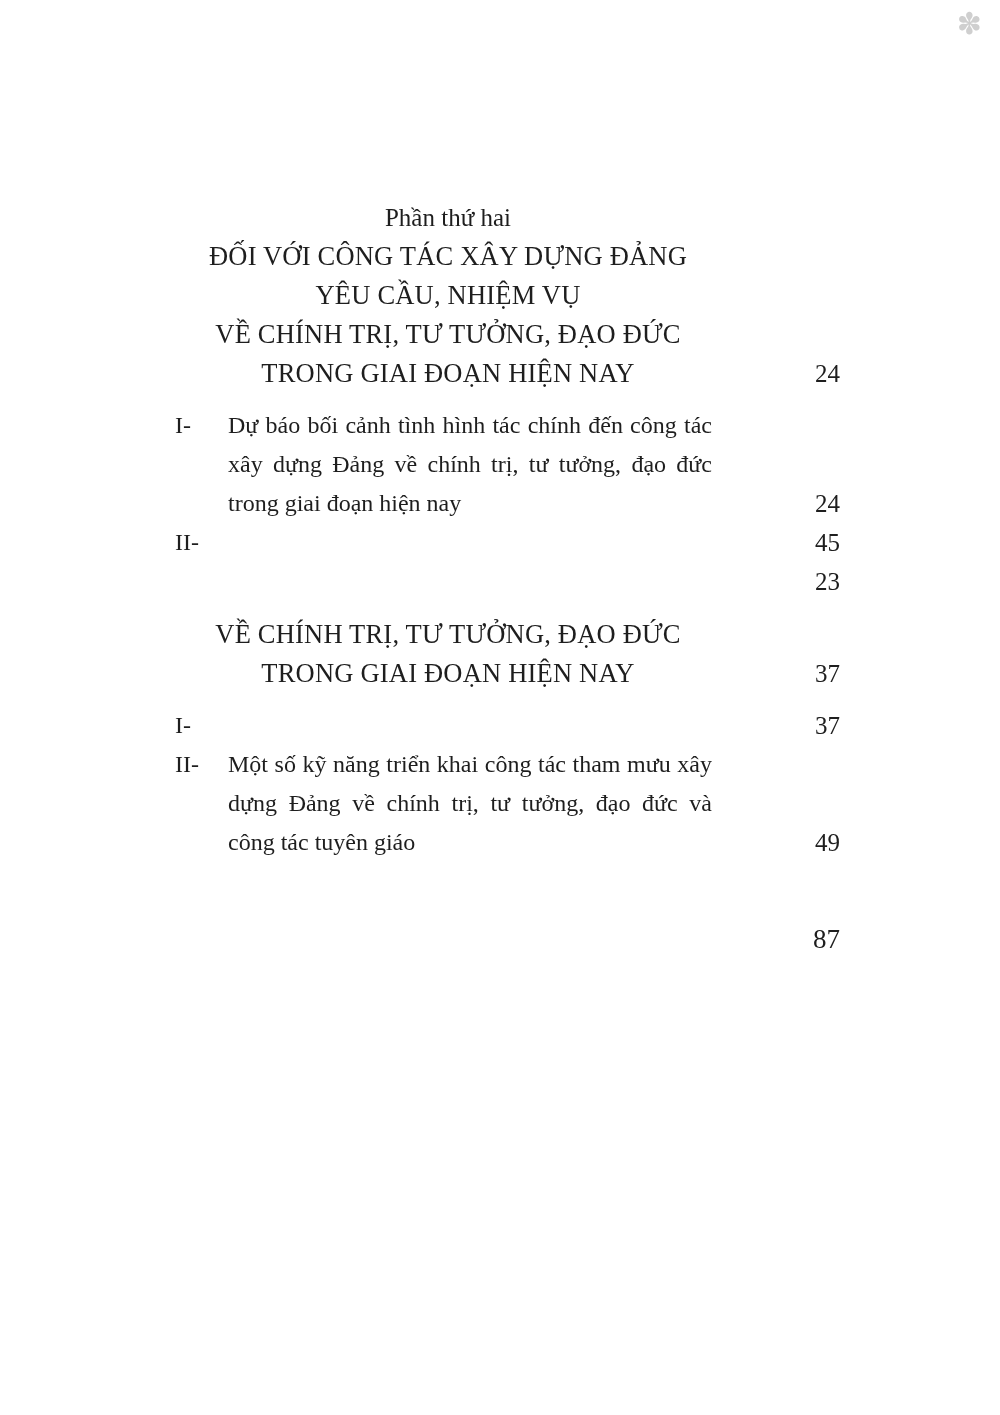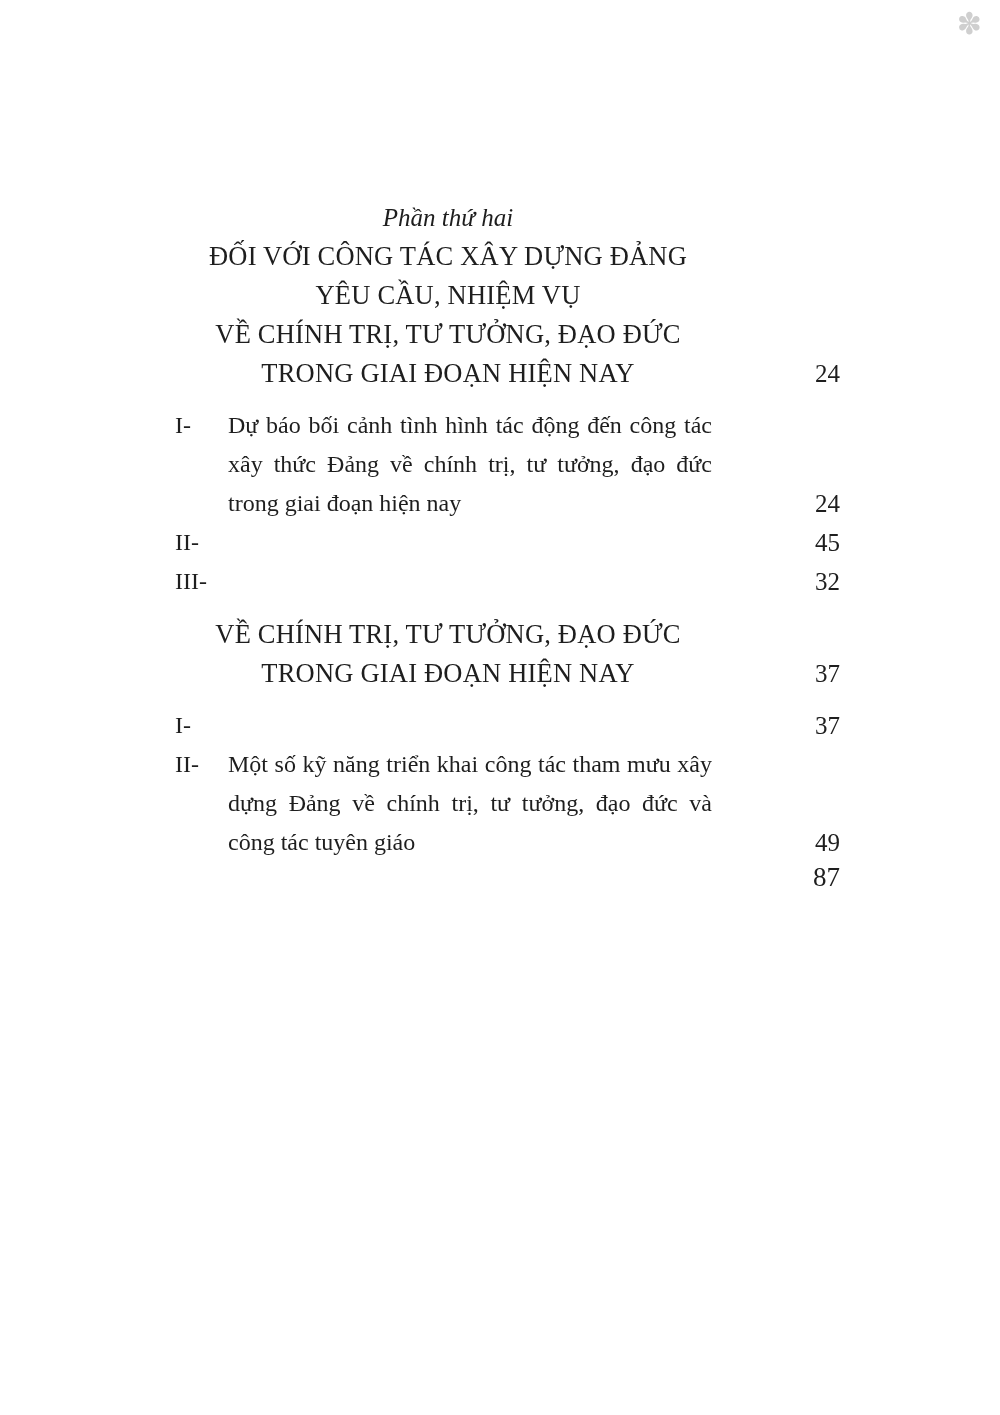--- a/index.html
+++ b/index.html
@@ -34,21 +34,20 @@
   .section-heading {
     display: flex;
     margin-bottom: 13px;
   }
   .heading-lines {
     width: 546px;
     text-align: center;
     line-height: 39px;
   }
   .part-label {
-    font-style: italic;
     font-size: 25px;
   }
   .title-line {
     font-size: 26.5px;
     letter-spacing: 0.2px;
     white-space: nowrap;
   }
   .heading-page {
     flex: 1;
     text-align: right;
@@ -75,20 +74,21 @@
     text-align: right;
     align-self: flex-end;
     font-size: 25px;
   }
   .toc-section-spacer {
     height: 14px;
   }
   .folio {
     width: 665px;
     text-align: right;
+    margin-top: 62px;
     font-size: 27px;
   }
 </style>
 </head>
 <body>
 
 <div class="page">
 
   <div class="ornament">✽</div>
 
@@ -101,30 +101,29 @@
           <div class="title-line">ĐỐI VỚI CÔNG TÁC XÂY DỰNG ĐẢNG</div>
           <div class="title-line">YÊU CẦU, NHIỆM VỤ</div>
           <div class="title-line">VỀ CHÍNH TRỊ, TƯ TƯỞNG, ĐẠO ĐỨC</div>
           <div class="title-line">TRONG GIAI ĐOẠN HIỆN NAY</div>
         </div>
         <div class="heading-page">24</div>
       </div>
 
       <div class="toc-item">
         <div class="numeral">I-</div>
-        <div class="item-text">Dự báo bối cảnh tình hình tác động đến công tác xây thức Đảng về chính trị, tư tưởng, đạo đức trong giai đoạn hiện nay</div>
+        <div class="item-text">Dự báo bối cảnh tình hình tác chính đến công tác xây dựng Đảng về chính trị, tư tưởng, đạo đức trong giai đoạn hiện nay</div>
         <div class="page-col">24</div>
       </div>
       <div class="toc-item">
         <div class="numeral">II-</div>
         <div class="page-col">45</div>
       </div>
       <div class="toc-item">
-        <div class="numeral">III-</div>
-        <div class="page-col">32</div>
+        <div class="page-col">23</div>
       </div>
     </section>
 
     <div class="toc-section-spacer"></div>
 
     <section class="toc-section">
       <div class="section-heading">
         <div class="heading-lines">
           <div class="title-line">VỀ CHÍNH TRỊ, TƯ TƯỞNG, ĐẠO ĐỨC</div>
           <div class="title-line">TRONG GIAI ĐOẠN HIỆN NAY</div>

